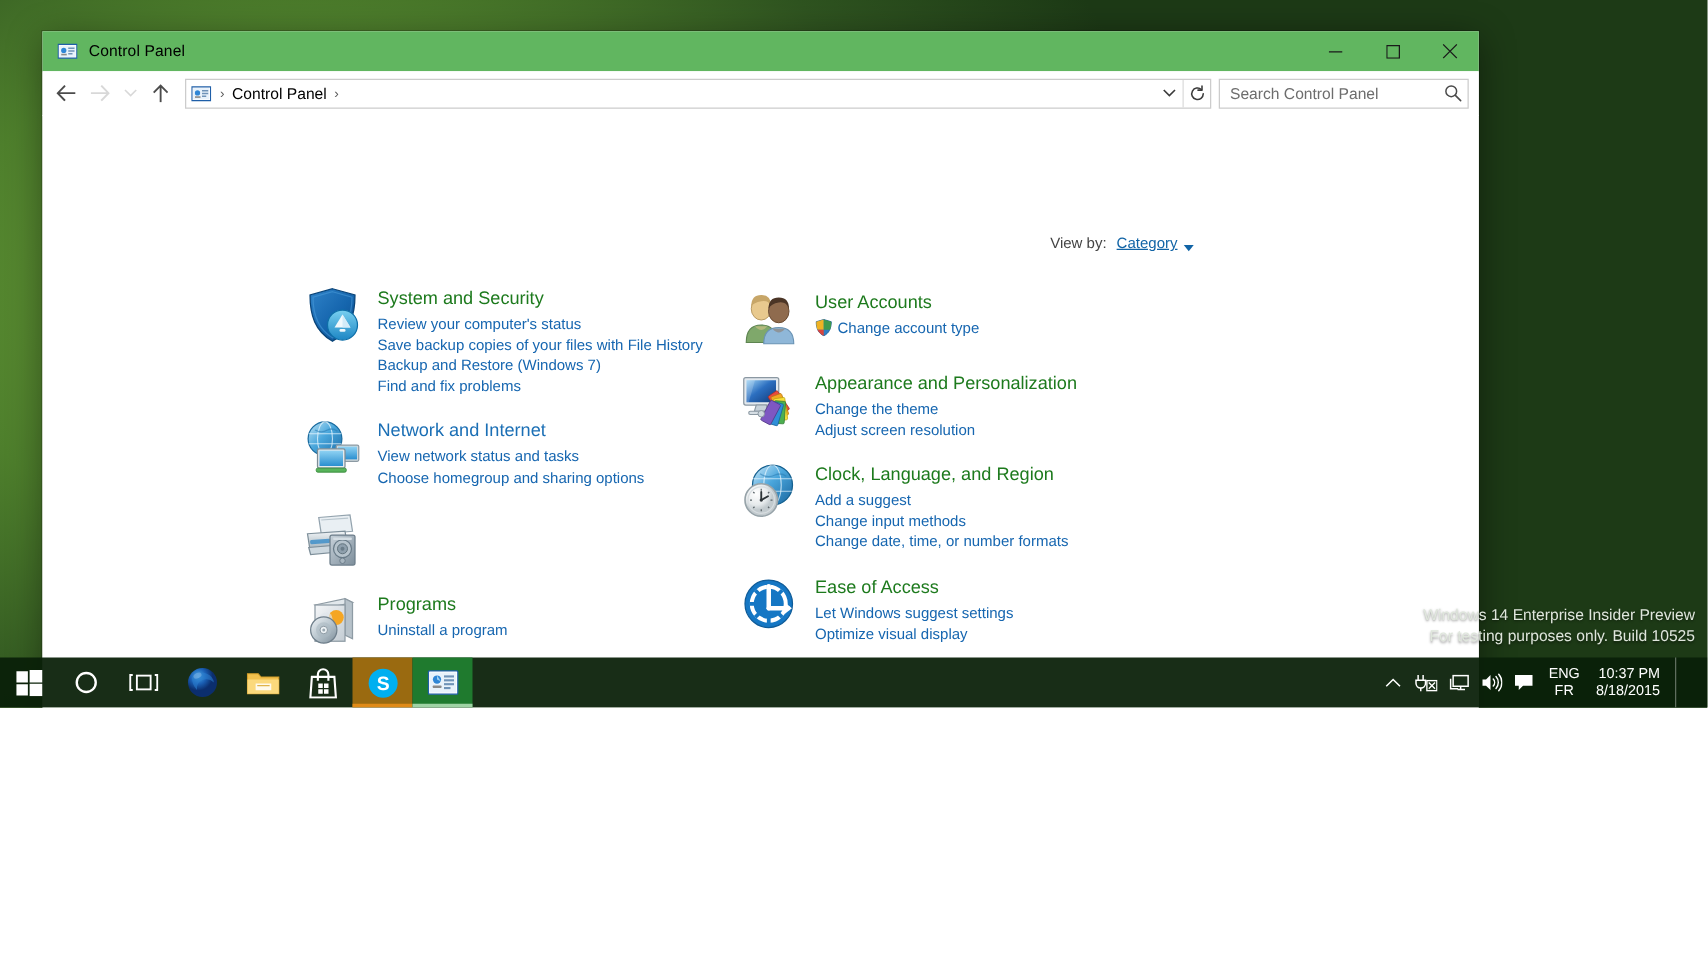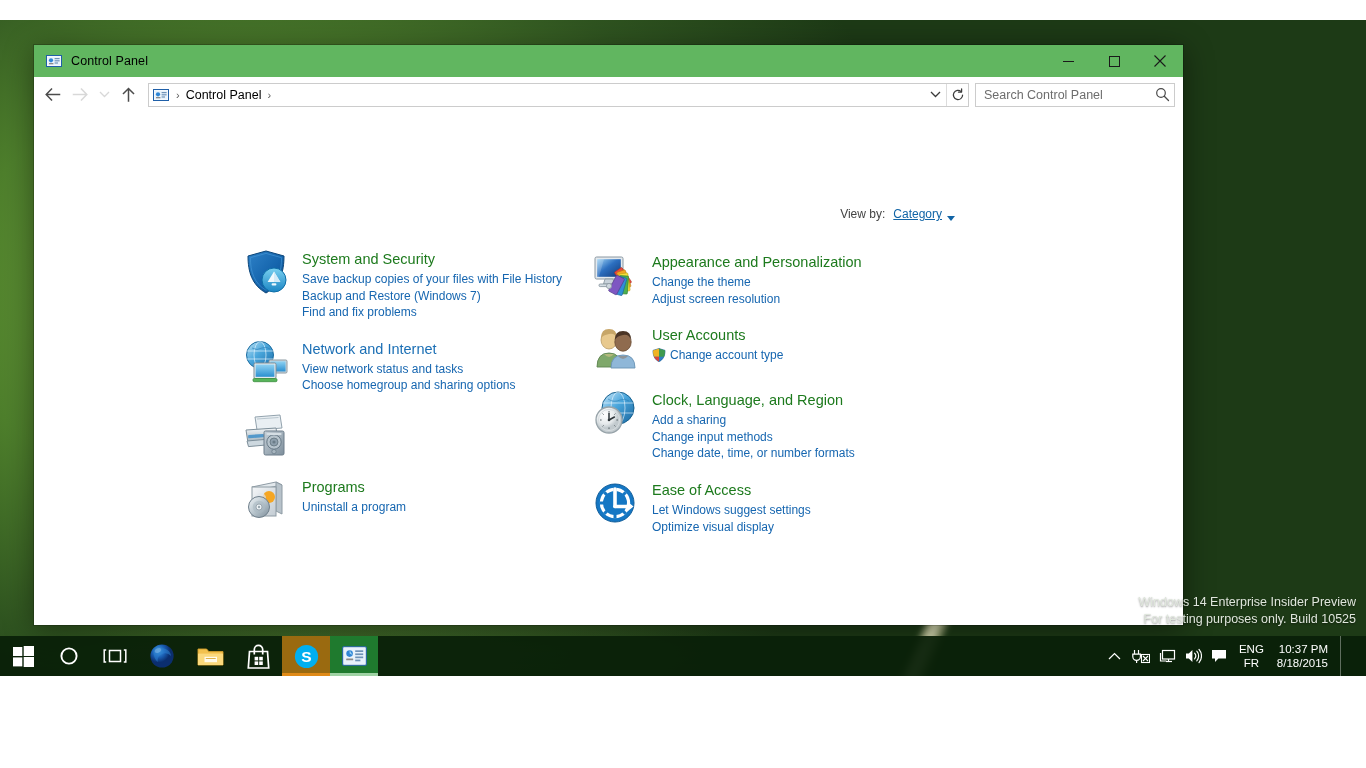--- a/index.html
+++ b/index.html
@@ -5,27 +5,26 @@
   * { box-sizing: border-box; margin: 0; padding: 0; }
   html, body {
     width: 1366px; height: 768px;
     overflow: hidden;
     font-family: "Liberation Sans", sans-serif;
   }
 
   
   #desktop {
     position: relative;
-    width: 1366px; height: 656px;
+    width: 1366px; height: 566px;
     background:
       radial-gradient(ellipse 700px 520px at 18% 42%, #6ea33a 0%, #4e7f2c 42%, #2f5420 72%, #1d3a16 100%),
       radial-gradient(ellipse 900px 700px at 78% 60%, #3d6b2c 0%, #29512096 45%, #17300f 100%),
       linear-gradient(135deg, #53802f 0%, #3a6526 35%, #21421a 70%, #16300f 100%);
     overflow: hidden;
-    margin-top: 20px;
   }
   
   #stem {
     position: absolute;
     left: 930px; top: 590px;
     width: 26px; height: 260px;
     background: linear-gradient(90deg, rgba(190,195,140,0) 0%, rgba(214,216,170,.85) 28%, rgba(232,234,196,.95) 50%, rgba(196,200,150,.7) 74%, rgba(150,160,110,0) 100%);
     transform: rotate(24deg);
     transform-origin: top center;
     filter: blur(2.4px);
@@ -407,20 +406,21 @@
                 <path d="M24 3 L42 8 C42 24 38 37 24 45 C10 37 6 24 6 8 Z" fill="url(#shGrad)" stroke="#0a4478" stroke-width="1"></path>
                 <path d="M24 5.4 L39.6 9.7 C39.6 23.6 36 35.1 24 42.3 C12 35.1 8.4 23.6 8.4 9.7 Z" fill="none" stroke="#4a9ddb" stroke-width="1" opacity=".55"></path>
                 <circle cx="32" cy="32" r="12" fill="url(#acGrad)" stroke="#0e6fa8" stroke-width="1"></circle>
                 <path d="M32 23.5 L38.4 34 L25.6 34 Z" fill="#ffffff" opacity=".92"></path>
                 <path d="M32 23.5 L38.4 34 L32 34 Z" fill="#cfe9f7" opacity=".9"></path>
                 <rect x="29.6" y="35.2" width="4.8" height="2.2" rx="1" fill="#ffffff" opacity=".92"></rect>
               </svg>
             </div>
             <div class="cat-body">
               <span class="cat-title">System and Security</span>
+              <span class="cat-link">Review your computer's status</span>
               <span class="cat-link">Save backup copies of your files with File History</span>
               <span class="cat-link">Backup and Restore (Windows 7)</span>
               <span class="cat-link">Find and fix problems</span>
             </div>
           </div>
 
           <div class="category">
             <div class="cat-icon">
               <svg width="48" height="48" viewBox="0 0 48 48">
                 <defs>
@@ -514,54 +514,20 @@
               </svg>
             </div>
             <div class="cat-body">
               <span class="cat-title">Programs</span>
               <span class="cat-link">Uninstall a program</span>
             </div>
           </div>
         </div>
 
         <div class="cat-col right">
-
-          <div class="category">
-            <div class="cat-icon">
-              <svg width="48" height="48" viewBox="0 0 48 48">
-                <defs>
-                  <linearGradient id="scrG" x1="0" y1="0" x2="1" y2="1">
-                    <stop offset="0%" stop-color="#9fd4f5"></stop>
-                      <stop offset="45%" stop-color="#2c6fc0"></stop>
-                      <stop offset="100%" stop-color="#113a7a"></stop>
-                  </linearGradient>
-                </defs>
-                <rect x="3" y="6" width="28" height="22" rx="1.6" fill="#e3e9ee" stroke="#8b98a2" stroke-width="1"></rect>
-                <rect x="5.2" y="8.2" width="23.6" height="17.6" fill="url(#scrG)"></rect>
-                <path d="M5.2 8.2 L12 8.2 L7 25.8 L5.2 25.8 Z" fill="#ffffff" opacity=".18"></path>
-                <path d="M13 28 L21 28 L22.5 33 L11.5 33 Z" fill="#c8d2da" stroke="#8b98a2" stroke-width=".9"></path>
-                <rect x="7" y="33" width="20" height="2.6" rx="1.2" fill="#d6dee4" stroke="#8b98a2" stroke-width=".9"></rect>
-
-                <g transform="translate(20,18)">
-                  <rect x="0" y="4" width="9" height="18" rx="1" fill="#e94b3c" stroke="#a83126" stroke-width=".6" transform="rotate(-34)"></rect>
-                  <rect x="3" y="5" width="9" height="18" rx="1" fill="#f5a623" stroke="#b97a14" stroke-width=".6" transform="rotate(-20)"></rect>
-                  <rect x="6" y="6" width="9" height="18" rx="1" fill="#f7e03a" stroke="#b9a513" stroke-width=".6" transform="rotate(-8)"></rect>
-                  <rect x="8" y="6" width="9" height="18" rx="1" fill="#4caf50" stroke="#2f7a33" stroke-width=".6" transform="rotate(4)"></rect>
-                  <rect x="8" y="5" width="9" height="18" rx="1" fill="#2f8fd8" stroke="#1c639b" stroke-width=".6" transform="rotate(16)"></rect>
-                  <rect x="7" y="3" width="9" height="18" rx="1" fill="#7e57c2" stroke="#533a86" stroke-width=".6" transform="rotate(28)"></rect>
-                </g>
-                <circle cx="17" cy="35" r="2.6" fill="#cfd8de" stroke="#8b98a2" stroke-width=".8"></circle>
-              </svg>
-            </div>
-            <div class="cat-body">
-              <span class="cat-title">Appearance and Personalization</span>
-              <span class="cat-link">Change the theme</span>
-              <span class="cat-link">Adjust screen resolution</span>
-            </div>
-          </div>
 
           <div class="category">
             <div class="cat-icon">
               <svg width="48" height="48" viewBox="0 0 48 48">
 
                 <ellipse cx="17" cy="16" rx="8" ry="9" fill="#e8c98e" stroke="#b99a62" stroke-width=".8"></ellipse>
                 <path d="M9 14 q0 -9 8 -9 q8 0 8 9 q-2 -5 -8 -4 q-6 1 -8 4 Z" fill="#c7a668"></path>
                 <path d="M5 43 q0 -14 12 -14 q12 0 12 14 Z" fill="#7fa86b" stroke="#5d8450" stroke-width=".9"></path>
                 <path d="M12 30 q5 6 10 0" fill="#e8c98e" opacity=".5"></path>
 
@@ -575,20 +541,54 @@
               <span class="cat-title">User Accounts</span>
               <span class="cat-link with-shield">
                 <svg class="shield-mini" viewBox="0 0 14 14">
                   <path d="M7 0.6 L13 2.4 C13 8 11 11.8 7 13.6 C3 11.8 1 8 1 2.4 Z" fill="#2f7fc4" stroke="#1a5c96" stroke-width=".7"></path>
                   <path d="M7 0.6 L1 2.4 C1 5 1.3 7.1 2 8.8 L7 8.8 Z" fill="#f0b323"></path>
                   <path d="M7 8.8 L2 8.8 C3 11 4.8 12.6 7 13.6 Z" fill="#d9453d"></path>
                   <path d="M7 0.6 L13 2.4 C13 5 12.7 7.1 12 8.8 L7 8.8 Z" fill="#3f9a4e"></path>
                 </svg>
                 <span>Change account type</span>
               </span>
+            </div>
+          </div>
+
+          <div class="category">
+            <div class="cat-icon">
+              <svg width="48" height="48" viewBox="0 0 48 48">
+                <defs>
+                  <linearGradient id="scrG" x1="0" y1="0" x2="1" y2="1">
+                    <stop offset="0%" stop-color="#9fd4f5"></stop>
+                      <stop offset="45%" stop-color="#2c6fc0"></stop>
+                      <stop offset="100%" stop-color="#113a7a"></stop>
+                  </linearGradient>
+                </defs>
+                <rect x="3" y="6" width="28" height="22" rx="1.6" fill="#e3e9ee" stroke="#8b98a2" stroke-width="1"></rect>
+                <rect x="5.2" y="8.2" width="23.6" height="17.6" fill="url(#scrG)"></rect>
+                <path d="M5.2 8.2 L12 8.2 L7 25.8 L5.2 25.8 Z" fill="#ffffff" opacity=".18"></path>
+                <path d="M13 28 L21 28 L22.5 33 L11.5 33 Z" fill="#c8d2da" stroke="#8b98a2" stroke-width=".9"></path>
+                <rect x="7" y="33" width="20" height="2.6" rx="1.2" fill="#d6dee4" stroke="#8b98a2" stroke-width=".9"></rect>
+
+                <g transform="translate(20,18)">
+                  <rect x="0" y="4" width="9" height="18" rx="1" fill="#e94b3c" stroke="#a83126" stroke-width=".6" transform="rotate(-34)"></rect>
+                  <rect x="3" y="5" width="9" height="18" rx="1" fill="#f5a623" stroke="#b97a14" stroke-width=".6" transform="rotate(-20)"></rect>
+                  <rect x="6" y="6" width="9" height="18" rx="1" fill="#f7e03a" stroke="#b9a513" stroke-width=".6" transform="rotate(-8)"></rect>
+                  <rect x="8" y="6" width="9" height="18" rx="1" fill="#4caf50" stroke="#2f7a33" stroke-width=".6" transform="rotate(4)"></rect>
+                  <rect x="8" y="5" width="9" height="18" rx="1" fill="#2f8fd8" stroke="#1c639b" stroke-width=".6" transform="rotate(16)"></rect>
+                  <rect x="7" y="3" width="9" height="18" rx="1" fill="#7e57c2" stroke="#533a86" stroke-width=".6" transform="rotate(28)"></rect>
+                </g>
+                <circle cx="17" cy="35" r="2.6" fill="#cfd8de" stroke="#8b98a2" stroke-width=".8"></circle>
+              </svg>
+            </div>
+            <div class="cat-body">
+              <span class="cat-title">Appearance and Personalization</span>
+              <span class="cat-link">Change the theme</span>
+              <span class="cat-link">Adjust screen resolution</span>
             </div>
           </div>
 
           <div class="category">
             <div class="cat-icon">
               <svg width="48" height="48" viewBox="0 0 48 48">
                 <defs>
                   <linearGradient id="globe2" x1="0" y1="0" x2="1" y2="1">
                     <stop offset="0%" stop-color="#cfeafa"></stop>
                       <stop offset="45%" stop-color="#4aa6dc"></stop>
@@ -616,21 +616,21 @@
                   <path d="M10.6 24.6 L11.6 25.6"></path>
                     <path d="M22.4 36.4 L23.4 37.4"></path>
                 </g>
                 <path d="M17 31 L17 24.5" stroke="#2d3438" stroke-width="1.5" stroke-linecap="round"></path>
                 <path d="M17 31 L22.4 28" stroke="#2d3438" stroke-width="1.5" stroke-linecap="round"></path>
                 <circle cx="17" cy="31" r="1.3" fill="#2d3438"></circle>
               </svg>
             </div>
             <div class="cat-body">
               <span class="cat-title">Clock, Language, and Region</span>
-              <span class="cat-link">Add a sharing</span>
+              <span class="cat-link">Add a suggest</span>
               <span class="cat-link">Change input methods</span>
               <span class="cat-link">Change date, time, or number formats</span>
             </div>
           </div>
 
           <div class="category">
             <div class="cat-icon">
               <svg width="48" height="48" viewBox="0 0 48 48">
                 <circle cx="23" cy="24" r="19" fill="#1577c4" stroke="#0f5c99" stroke-width="1"></circle>
                 <circle cx="23" cy="24" r="13.6" fill="none" stroke="#ffffff" stroke-width="3.2"></circle>

